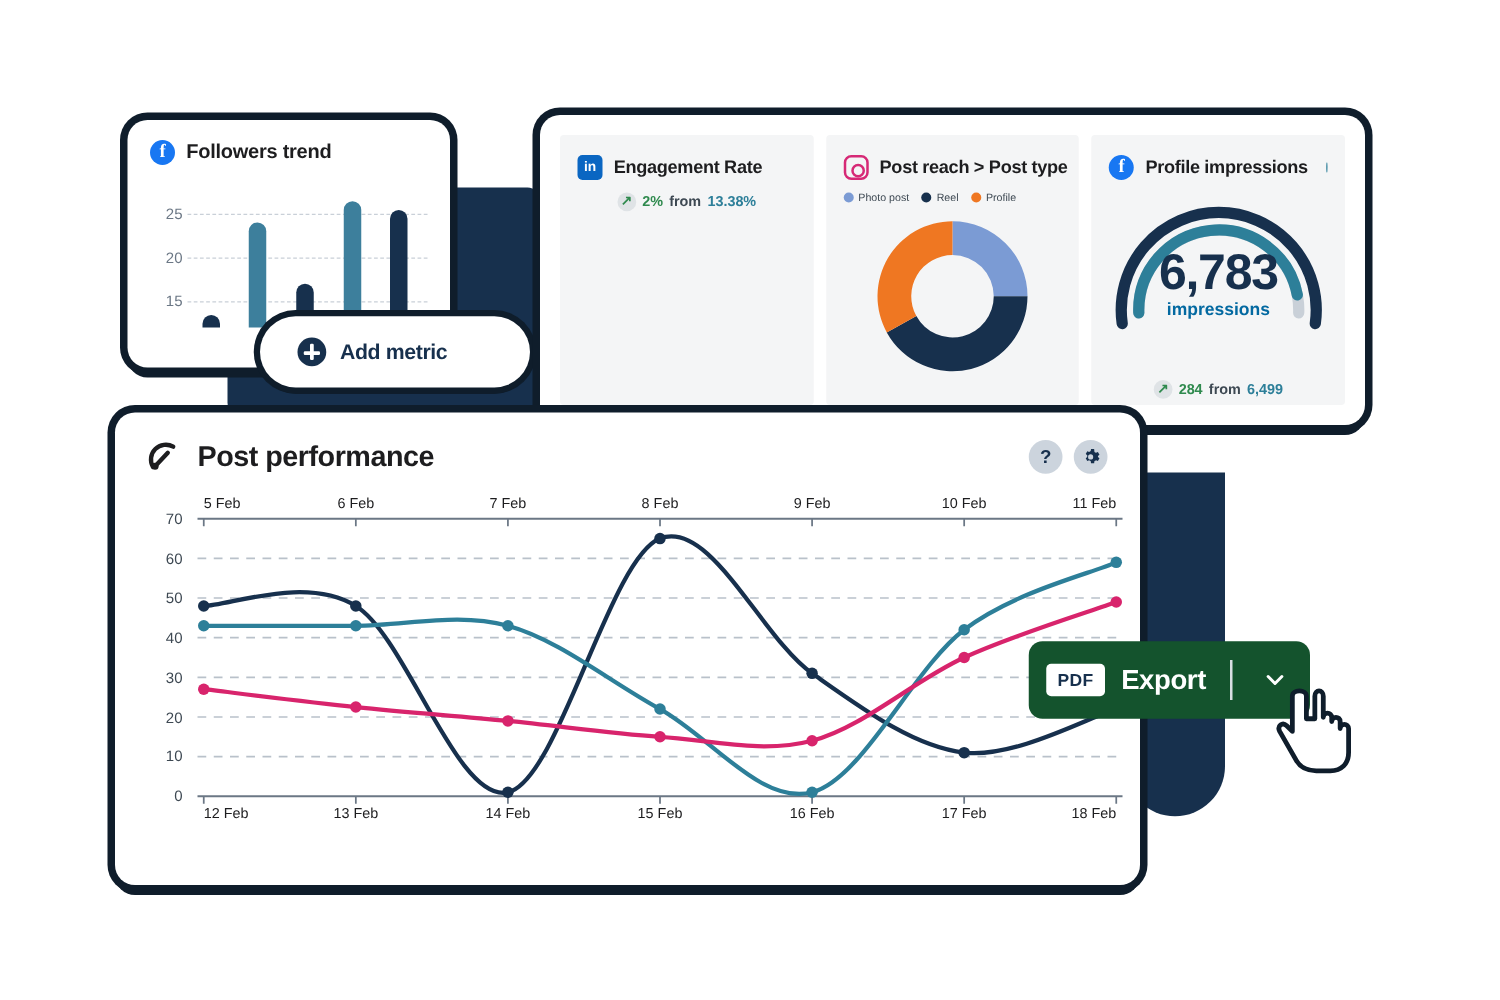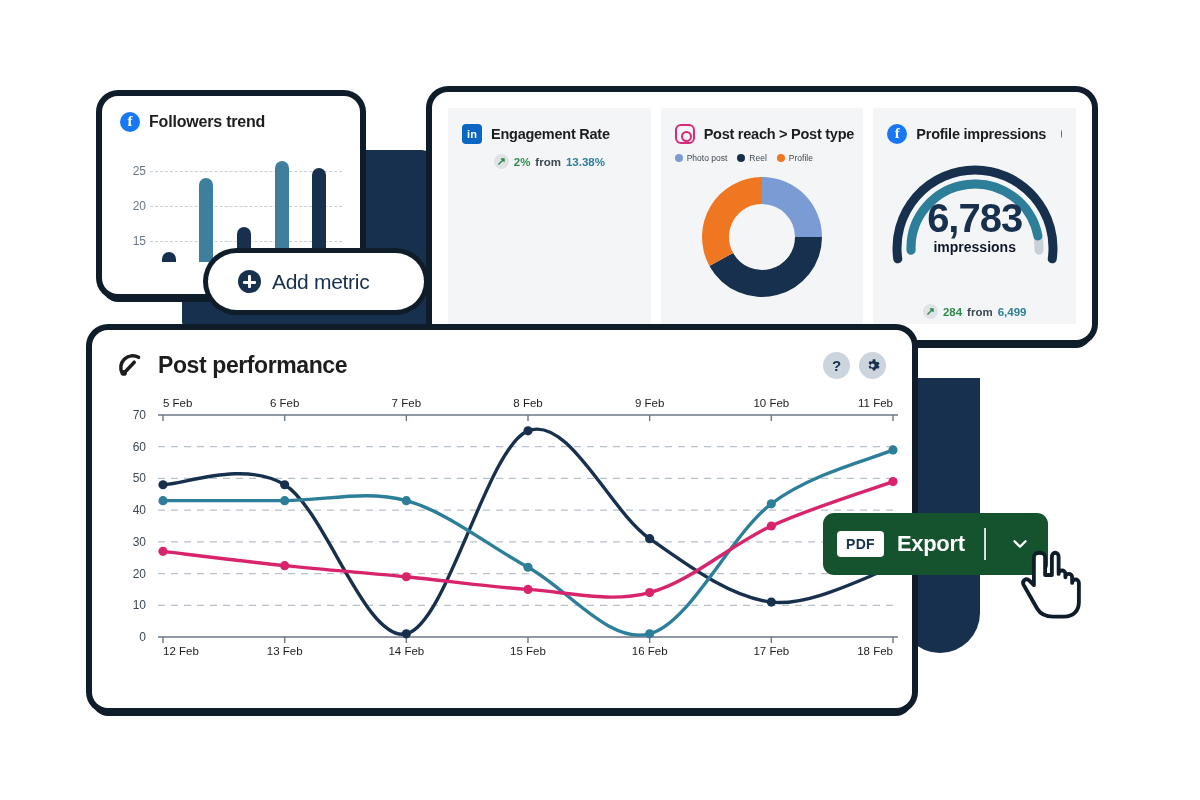--- a/index.html
+++ b/index.html
@@ -95,21 +95,21 @@
   .plus-circle {
     width: 23px; height: 23px; border-radius: 50%; background: #17304d;
     position: relative; flex: 0 0 auto;
   }
   .plus-circle::before, .plus-circle::after {
     content: ""; position: absolute; background: #fff; border-radius: 1px;
   }
   .plus-circle::before { left: 5px; right: 5px; top: 10.5px; height: 3px; }
   .plus-circle::after  { top: 5px; bottom: 5px; left: 10px; width: 3px; }
   #add-metric-label {
-    font-size: 21px; font-weight: normal; color: #17304d; letter-spacing: -.3px;
+    font-size: 17px; font-weight: bold; color: #17304d; letter-spacing: -.3px;
   }
 
   
   #kpi-card {
     left: 432px; top: 92px; width: 660px; height: 248px;
     padding: 16px; display: flex; gap: 10px;
   }
   .kpi-panel {
     flex: 1 1 0; background: #f4f5f6; border-radius: 3px;
     padding: 16px 14px; position: relative; overflow: hidden;
@@ -142,21 +142,21 @@
   
   .legend { display: flex; gap: 10px; margin-top: 9px; align-items: center; }
   .legend-item { display: flex; align-items: center; gap: 4px; }
   .legend-dot { width: 8px; height: 8px; border-radius: 50%; flex: 0 0 auto; }
   .legend-text { font-size: 8.5px; color: #3d4852; white-space: nowrap; text-align: right; }
 
   .teal-dot { width: 8px; height: 8px; border-radius: 50%; background: #2d7f99;
               display: inline-block; margin-left: 6px; vertical-align: middle; }
 
   .gauge-label { text-align: center; font-size: 14px; font-weight: bold;
-                 color: #0f172a; margin-top: -2px; }
+                 color: #0369a1; margin-top: -2px; }
 
   
   #perf-card { left: 92px; top: 330px; width: 820px; height: 378px; padding: 22px 26px; }
   #perf-head { display: flex; align-items: center; }
   #perf-title { font-size: 23px; font-weight: bold; color: #1d1d1f;
                 margin-left: 14px; letter-spacing: -.4px; }
   #perf-actions { margin-left: auto; display: flex; gap: 9px; }
   .round-btn {
     width: 27px; height: 27px; border-radius: 50%; background: #ccd4dd;
     display: flex; align-items: center; justify-content: center;

